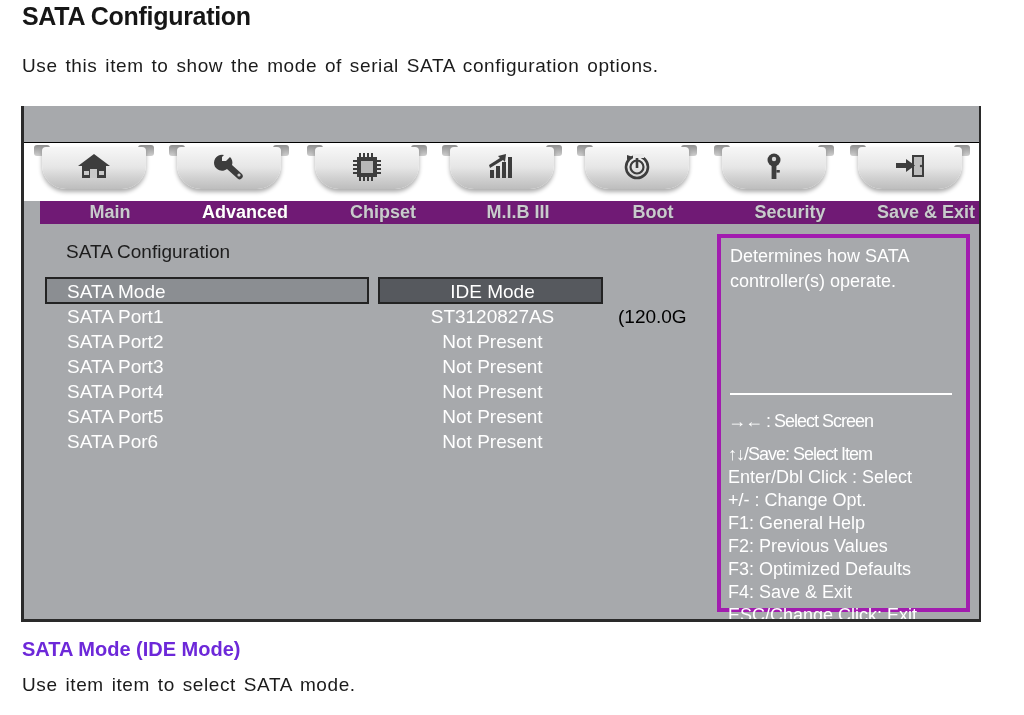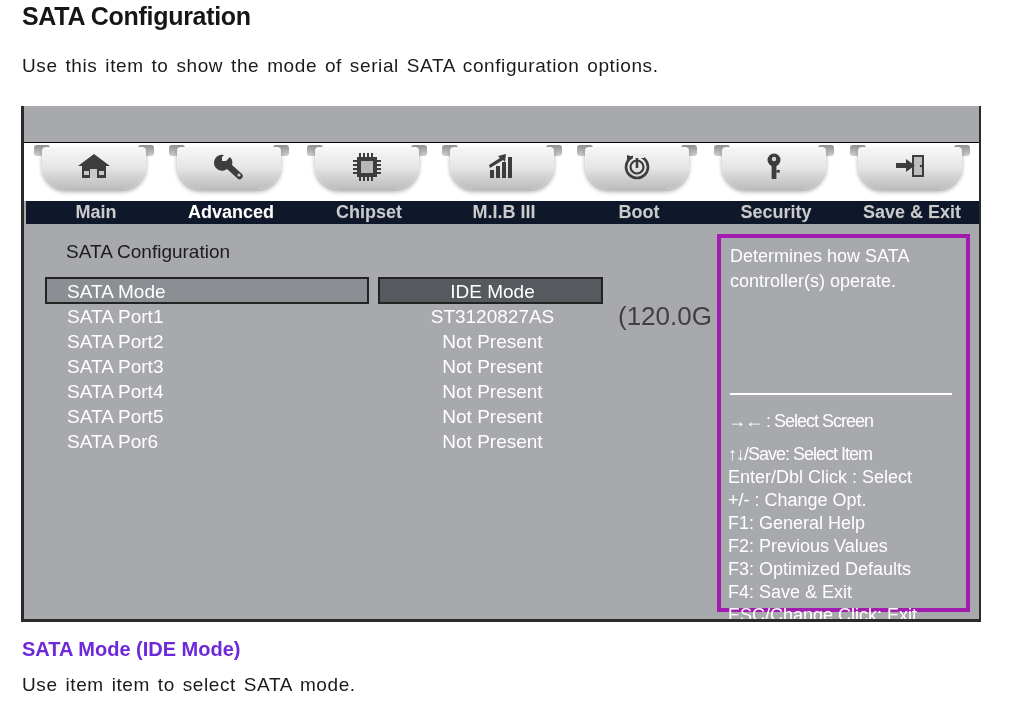--- a/index.html
+++ b/index.html
@@ -119,25 +119,25 @@
     top: 8px;
     width: 120px;
     text-align: center;
     color: #3a3a3a;
   }
   .tab-icon svg { display: inline-block; }
 
   
   .tabstrip {
     position: absolute;
-    left: 2px;
+    left: 16px;
     top: 95px;
     width: 100%;
     height: 23px;
-    background: #0f172a;
+    background: #701a75;
   }
   .tab-label {
     position: absolute;
     top: 0;
     width: 120px;
     text-align: center;
     font-size: 18px;
     font-weight: bold;
     color: #c9cbcd;
     text-shadow: 0 1px 1px rgba(60,60,60,0.5);
@@ -191,22 +191,22 @@
     text-align: center;
     font-size: 19px;
     color: #ffffff;
     line-height: 25px;
     white-space: nowrap;
   }
   .row-value-extra {
     position: absolute;
     left: 594px;
     top: 0;
-    font-size: 26px;
-    color: #404040;
+    font-size: 19px;
+    color: #000000;
     line-height: 25px;
     white-space: nowrap;
   }
 
   
   .row.selected .sel-left {
     position: absolute;
     left: 21px;
     top: -2px;
     width: 324px;

